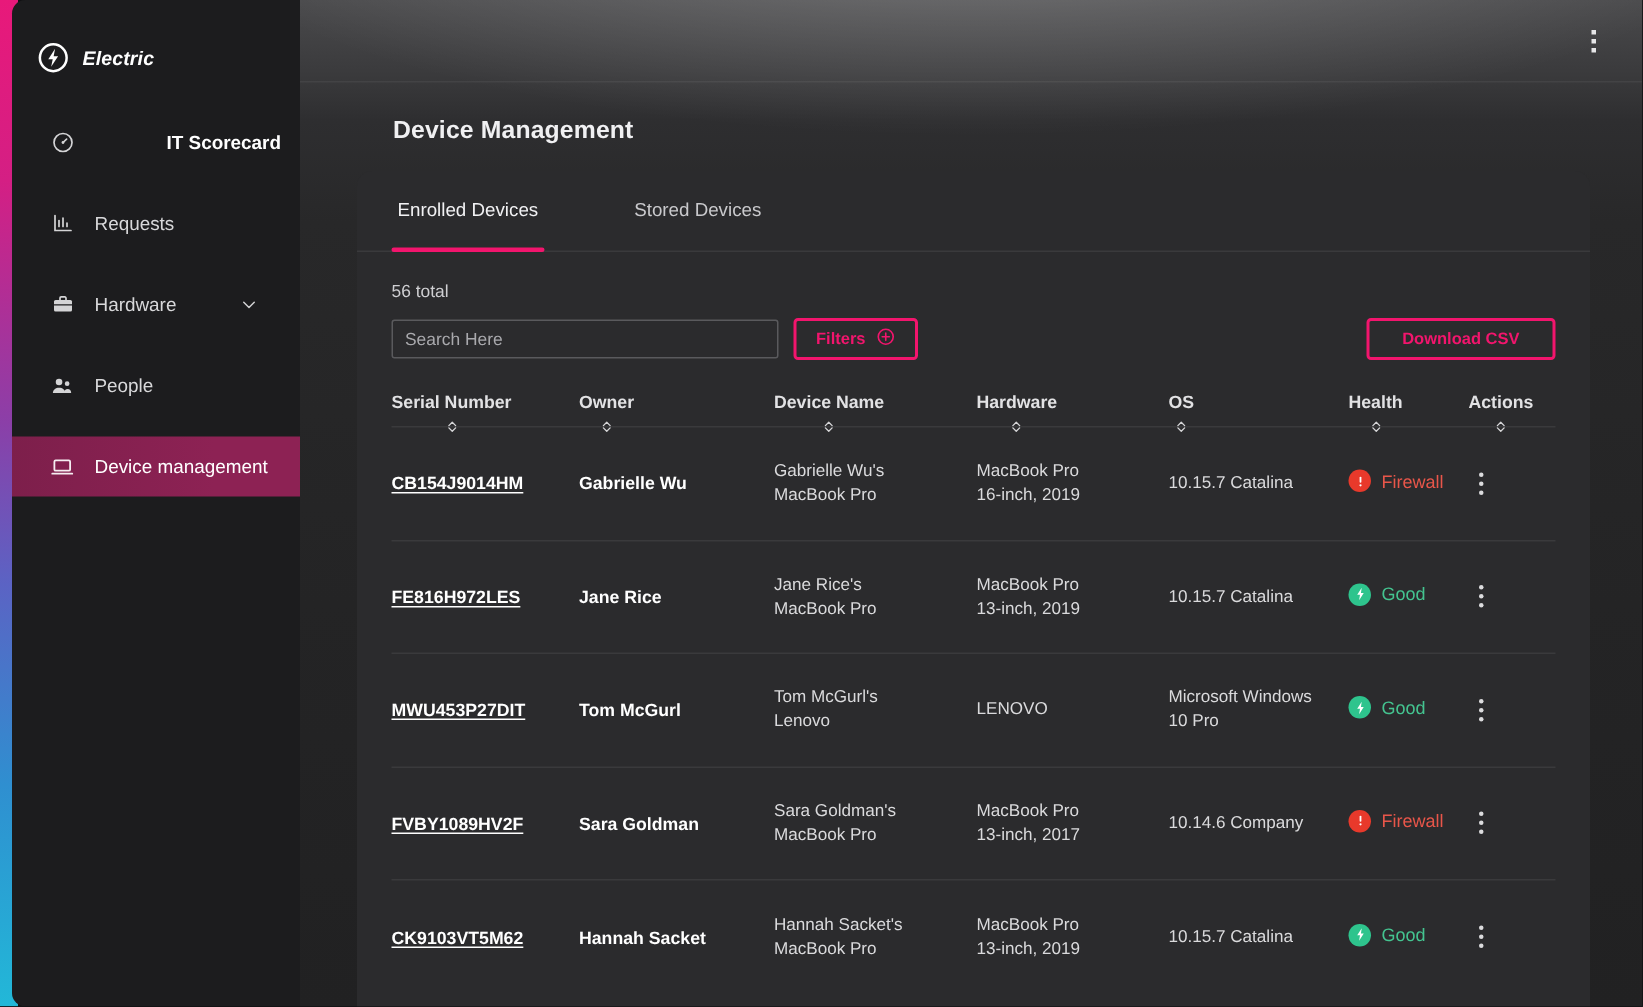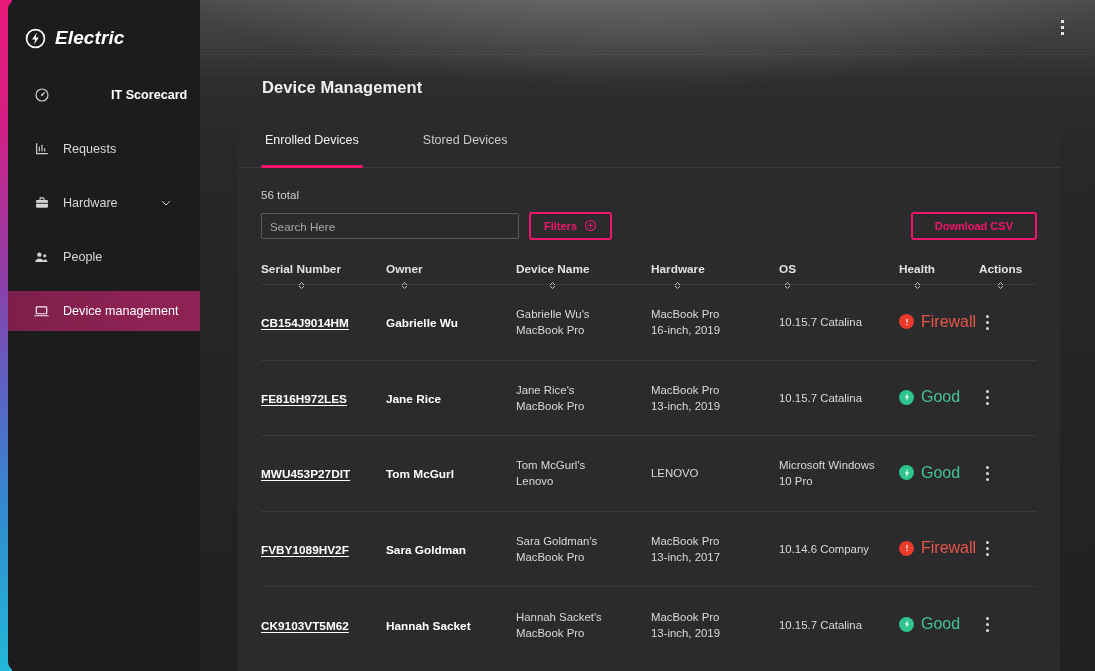--- a/index.html
+++ b/index.html
@@ -53,21 +53,21 @@
     gap: 9px;
     padding: 18px 0 0 17px;
     height: 58px;
   }
   .logo-mark {
     width: 21px; height: 21px;
     flex: 0 0 21px;
   }
   .logo-text {
     color: #ffffff;
-    font-size: 19px;
+    font-size: 13px;
     font-weight: bold;
     font-style: italic;
     letter-spacing: .1px;
   }
 
   .nav { margin-top: 17px; }
 
   .nav-item {
     position: relative;
     display: flex;
@@ -290,21 +290,21 @@
   .cell-os {
     color: #dadadc;
     font-size: 11.4px;
     line-height: 16px;
   }
 
   .health {
     display: inline-flex;
     align-items: center;
     gap: 7px;
-    font-size: 16px;
+    font-size: 12px;
     white-space: nowrap;
   }
   .health .dot {
     width: 15px; height: 15px;
     border-radius: 50%;
     flex: 0 0 15px;
     display: flex;
     align-items: center;
     justify-content: center;
   }

